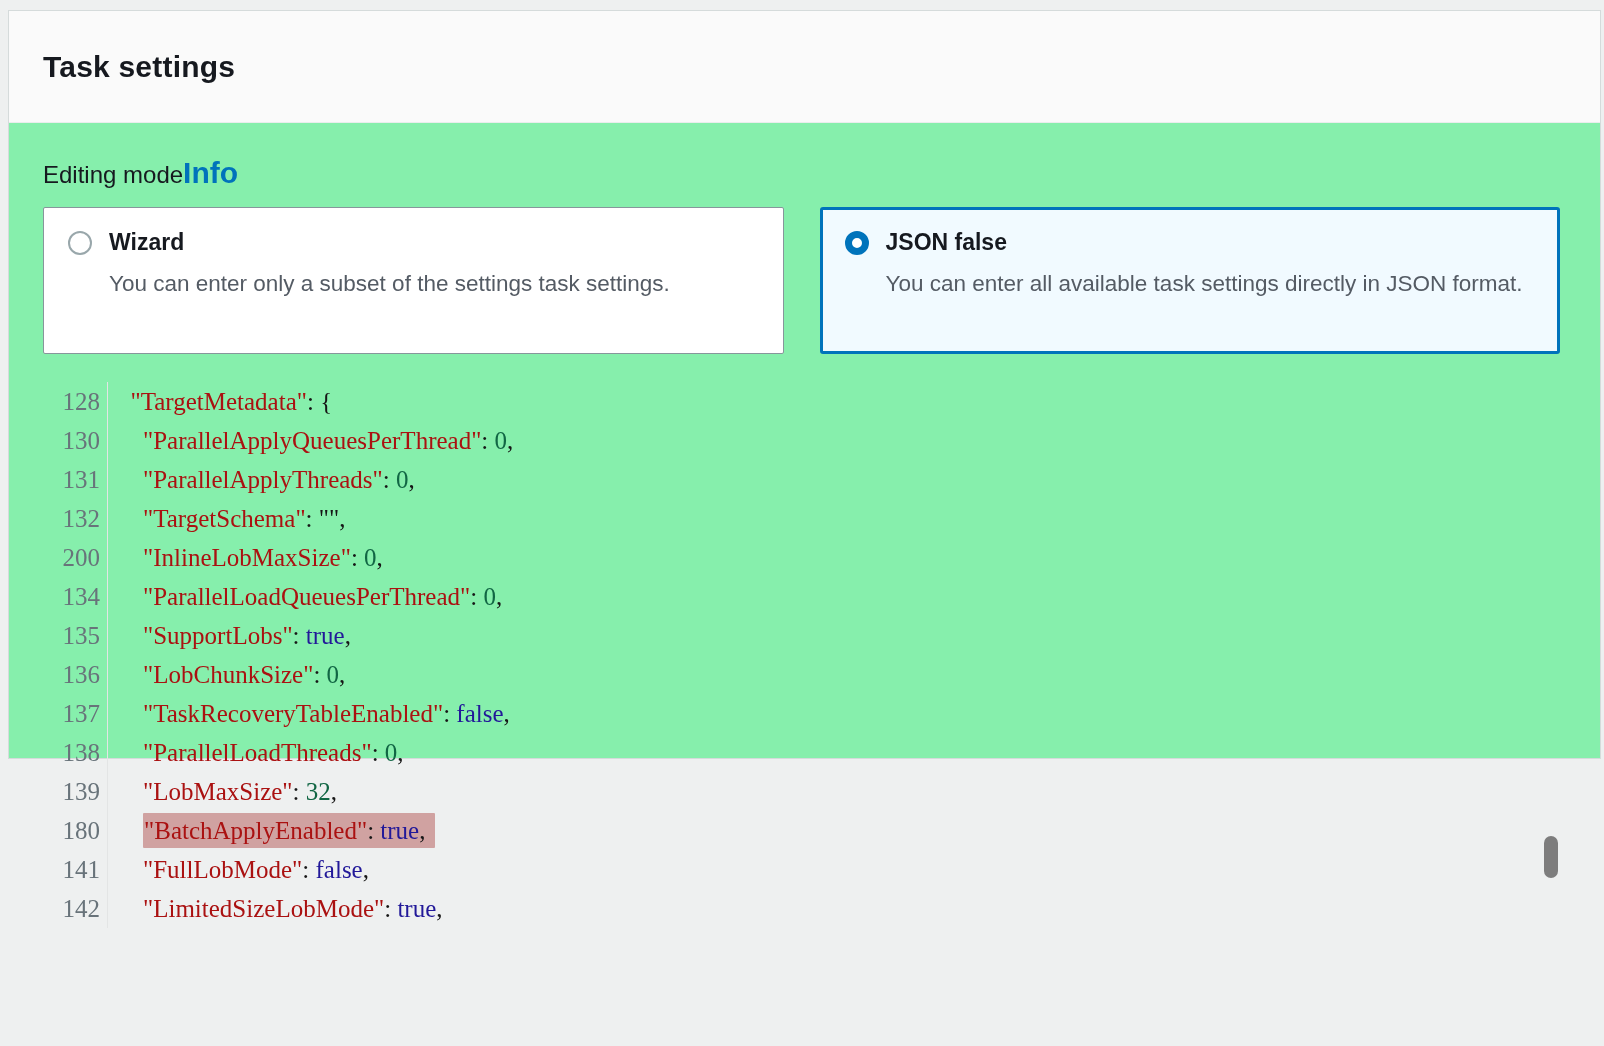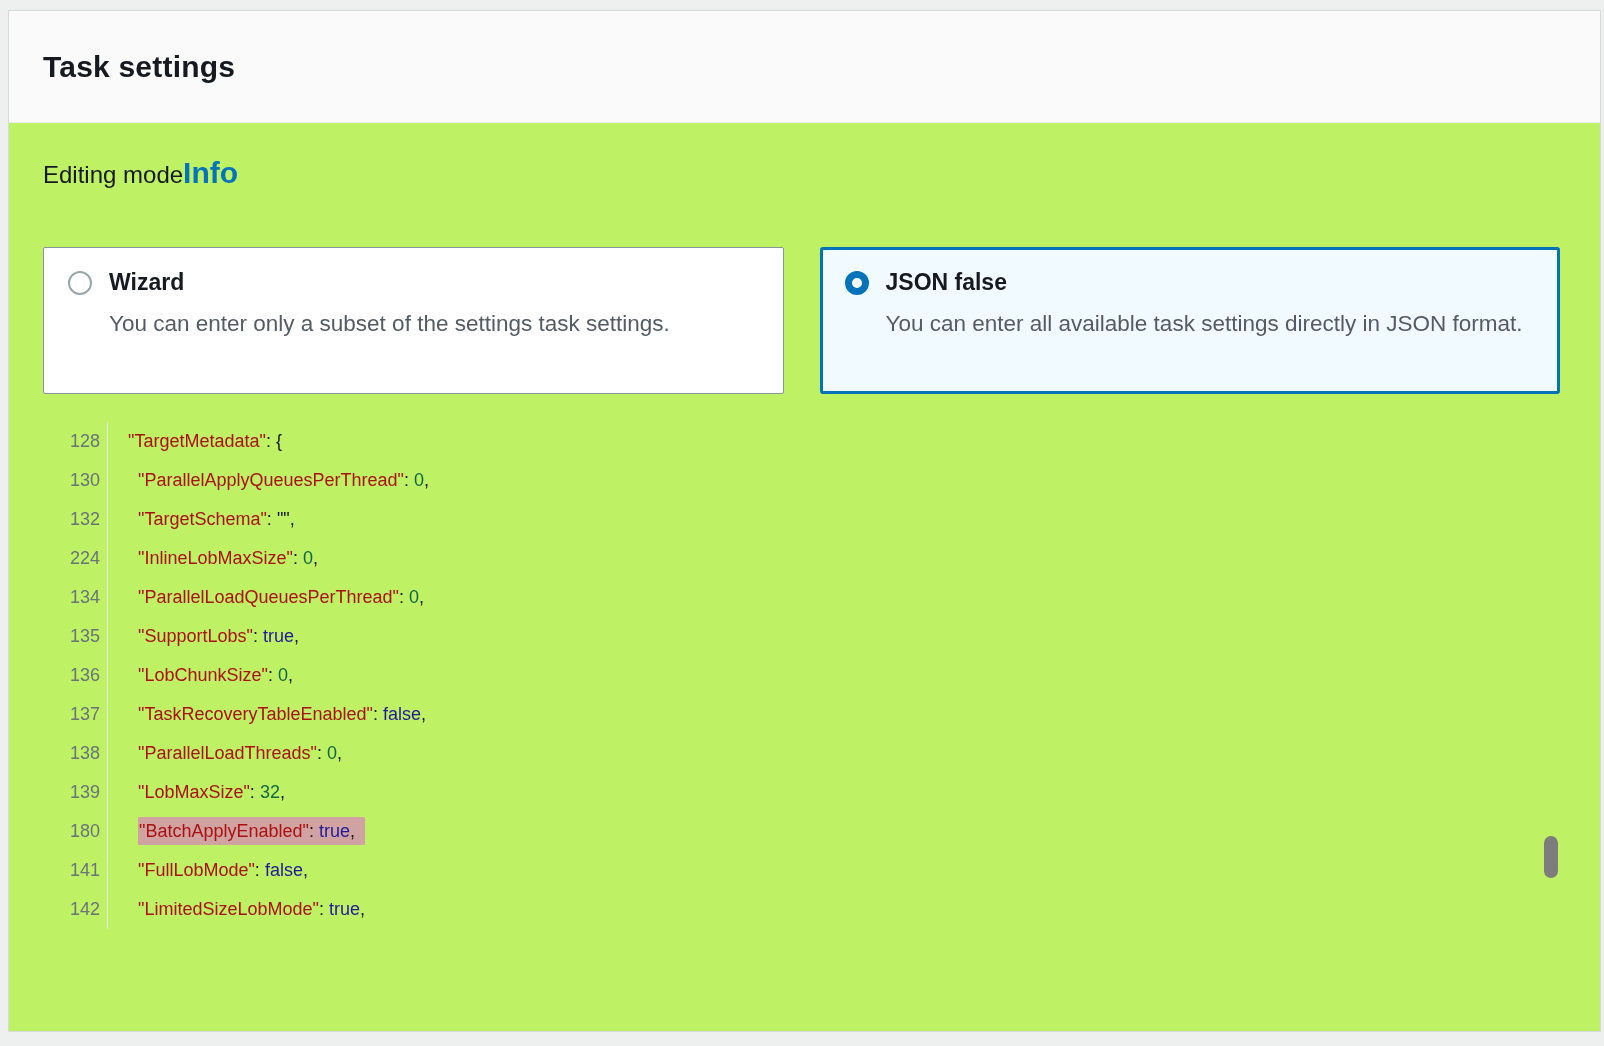--- a/index.html
+++ b/index.html
@@ -14,22 +14,22 @@
   body{
     width:1604px;height:1046px;
     background:#eef0f0;
     font-family:"Liberation Sans","DejaVu Sans",sans-serif;
     color:#16191f;
     position:relative;
     overflow:hidden;
   }
   .panel{
     position:absolute;left:8px;top:10px;
-    width:1593px;height:1022px;
-    background:#bef264;
+    width:1593px;height:749px;
+    background:#86efac;
     border:1px solid #d5dbdb;
   }
   .panel-header{
     height:112px;
     background:#fafafa;
     border-bottom:1px solid #eaeded;
     display:flex;align-items:center;
     padding-left:34px;
   }
   .panel-title{
@@ -48,21 +48,20 @@
     display:flex;gap:36px;margin-top:16px;
   }
   .card{
     flex:1;
     border:1px solid #87969b;
     border-radius:2px;
     background:#ffffff;
     padding:21px 24px 20px 24px;
     min-height:147px;
     cursor:pointer;
-    margin-top:40px;
   }
   .card.selected{
     border:3px solid var(--accent);
     border-radius:3px;
     background:#f1faff;
     padding:19px 22px 18px 22px;
   }
   .card-head{display:flex;align-items:center;gap:17px;}
   .radio{
     width:24px;height:24px;border-radius:50%;
@@ -74,22 +73,22 @@
     background:#ffffff;
   }
   .card-title{font-size:23px;font-weight:700;color:#16191f;}
   .card-desc{
     margin:10px 0 0 41px;
     font-size:22.5px;color:#545b64;line-height:36px;
     max-width:640px;
   }
   .editor{
     margin:28px 0 0 -34px;
-    font-family:Liberation Sans, sans-serif;
-    font-size:18px;line-height:39px;
+    font-family:Liberation Serif, serif;
+    font-size:25px;line-height:39px;
     color:#161616;
   }
   .cm-line{display:flex;}
   .gutter{
     flex:0 0 99px;width:99px;
     text-align:right;padding-right:7px;
     border-right:1px solid #e3e5e5;
     color:#68737a;
   }
   .code{padding-left:10px;white-space:pre;}
@@ -149,25 +148,29 @@
       <div>
           <div class="cm-line">
             <div class="gutter">128</div>
             <div class="code"><span class="tok-plain">  </span><span class="tok-key">"TargetMetadata"</span><span class="tok-plain">: {</span></div>
           </div>
           <div class="cm-line">
             <div class="gutter">130</div>
             <div class="code"><span class="tok-plain">    </span><span class="tok-key">"ParallelApplyQueuesPerThread"</span><span class="tok-plain">: </span><span class="tok-number">0</span><span class="tok-plain">,</span></div>
           </div>
           <div class="cm-line">
+            <div class="gutter">131</div>
+            <div class="code"><span class="tok-plain">    </span><span class="tok-key">"ParallelApplyThreads"</span><span class="tok-plain">: </span><span class="tok-number">0</span><span class="tok-plain">,</span></div>
+          </div>
+          <div class="cm-line">
             <div class="gutter">132</div>
             <div class="code"><span class="tok-plain">    </span><span class="tok-key">"TargetSchema"</span><span class="tok-plain">: </span><span class="tok-string">""</span><span class="tok-plain">,</span></div>
           </div>
           <div class="cm-line">
-            <div class="gutter">224</div>
+            <div class="gutter">200</div>
             <div class="code"><span class="tok-plain">    </span><span class="tok-key">"InlineLobMaxSize"</span><span class="tok-plain">: </span><span class="tok-number">0</span><span class="tok-plain">,</span></div>
           </div>
           <div class="cm-line">
             <div class="gutter">134</div>
             <div class="code"><span class="tok-plain">    </span><span class="tok-key">"ParallelLoadQueuesPerThread"</span><span class="tok-plain">: </span><span class="tok-number">0</span><span class="tok-plain">,</span></div>
           </div>
           <div class="cm-line">
             <div class="gutter">135</div>
             <div class="code"><span class="tok-plain">    </span><span class="tok-key">"SupportLobs"</span><span class="tok-plain">: </span><span class="tok-boolean">true</span><span class="tok-plain">,</span></div>
           </div>

